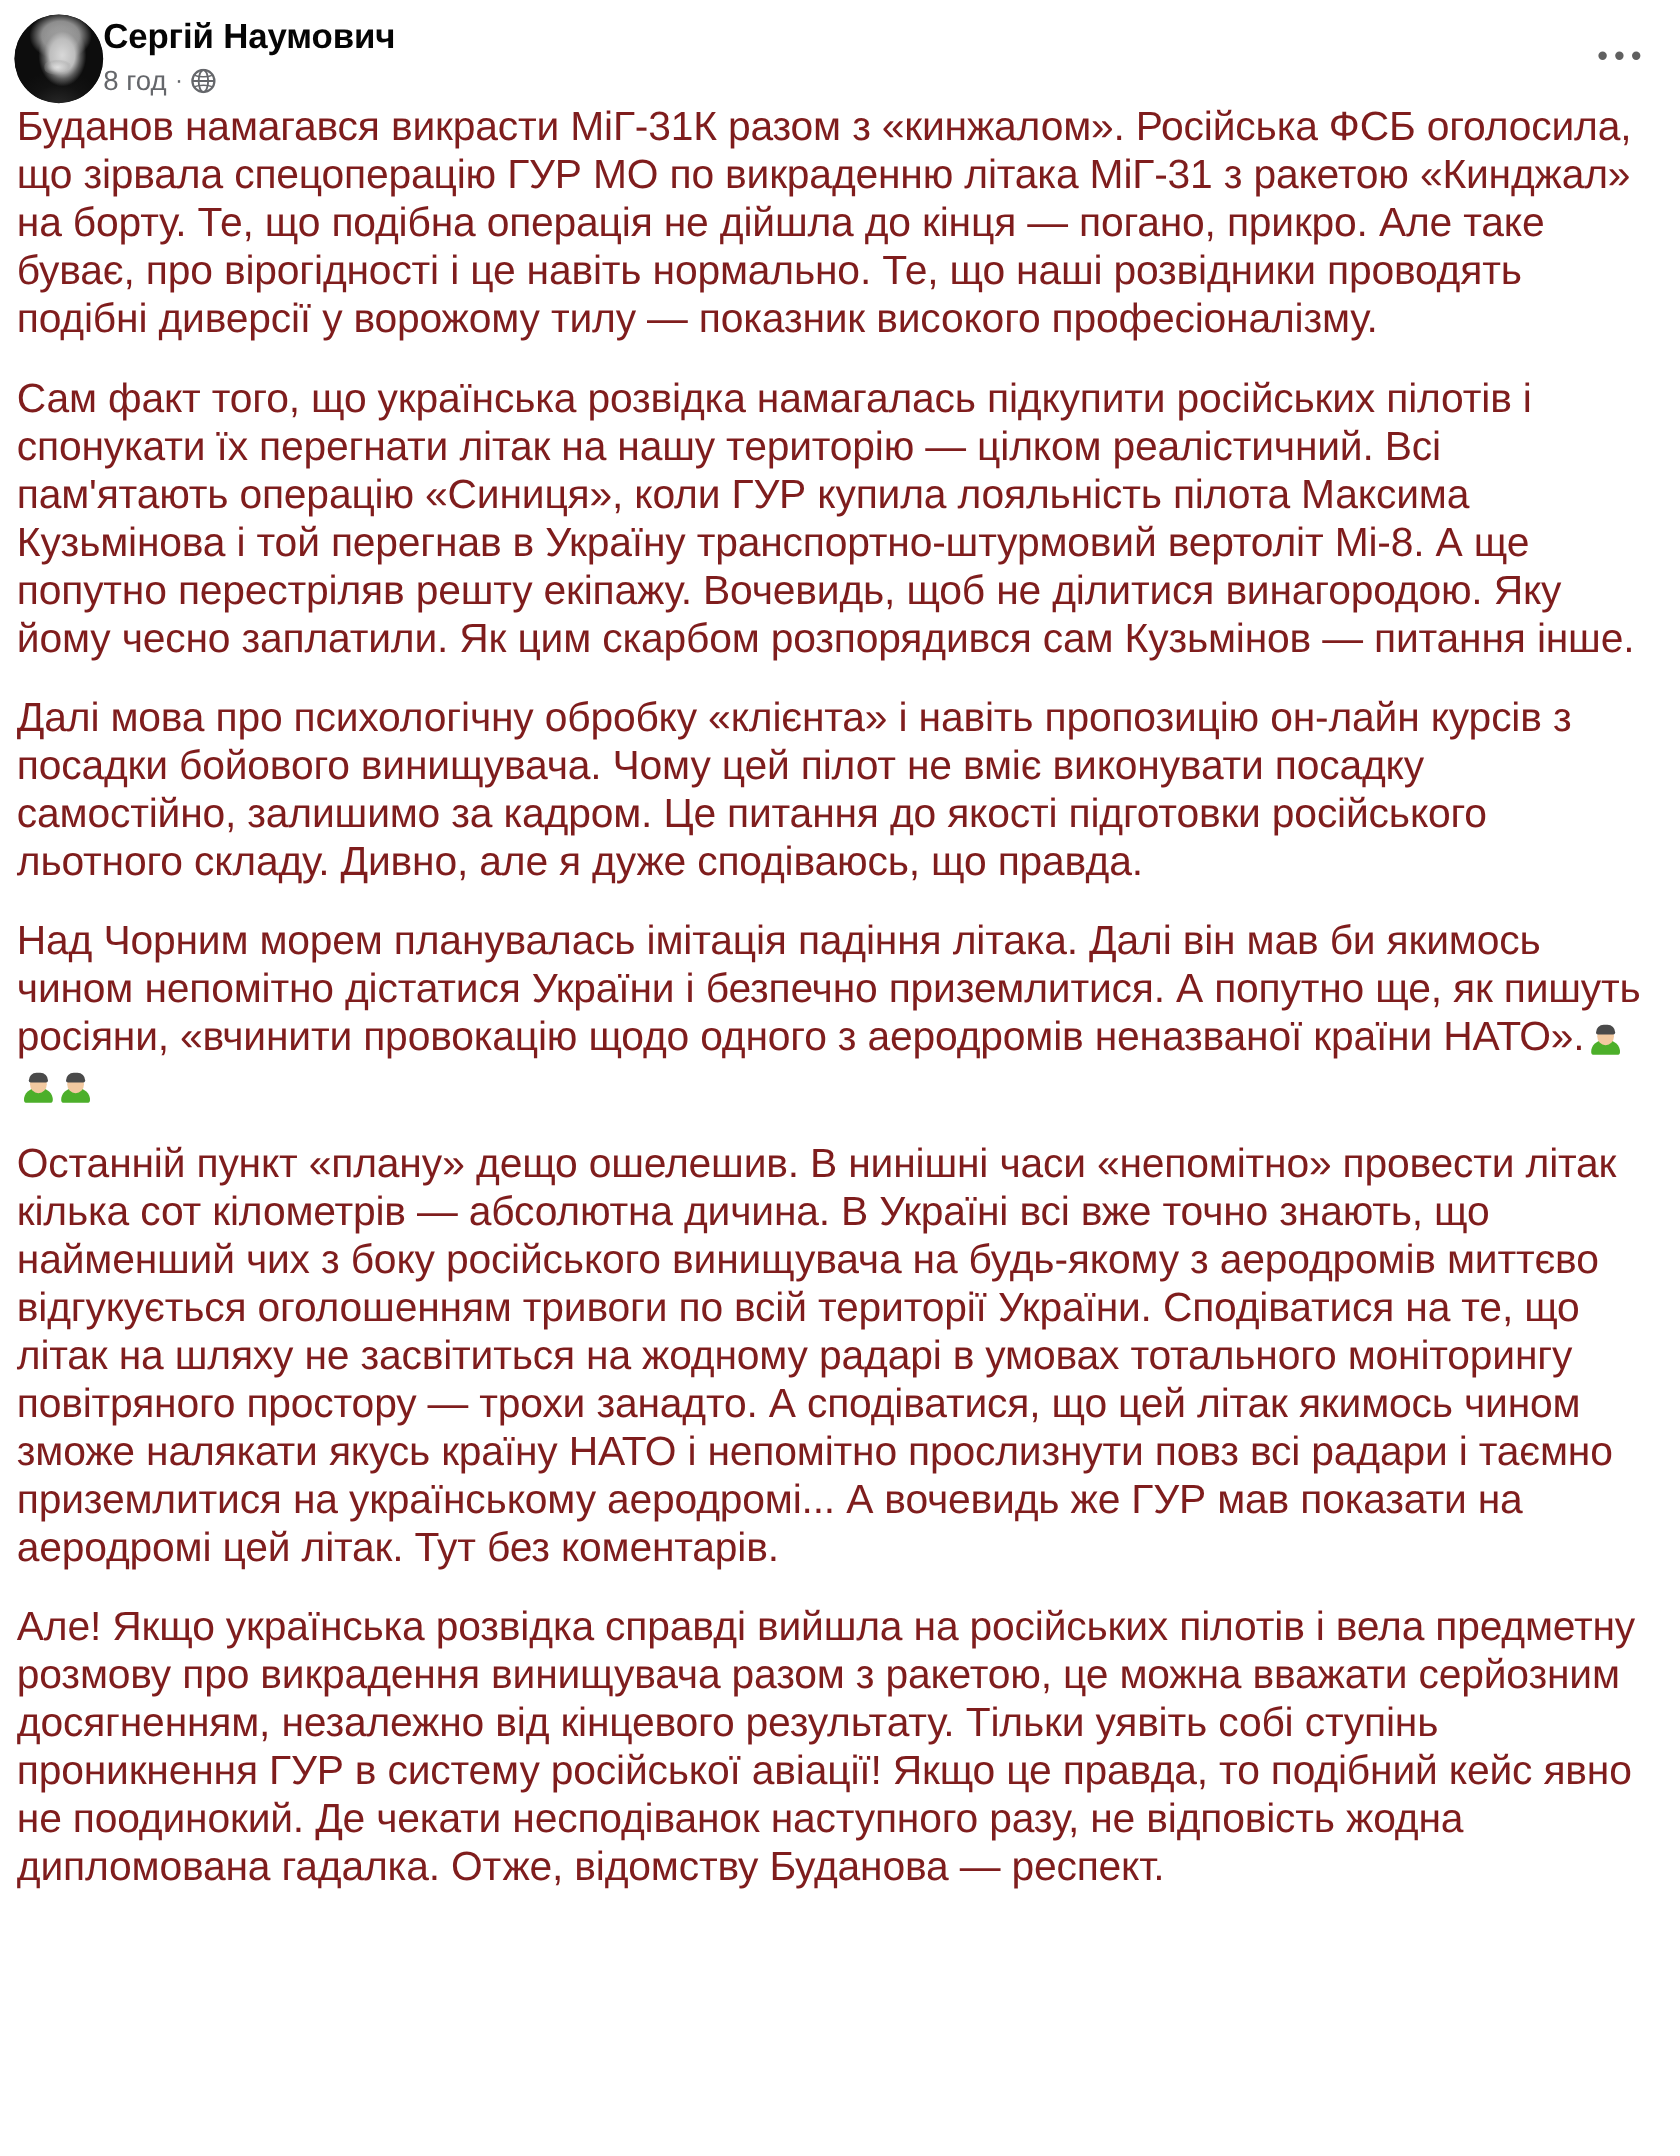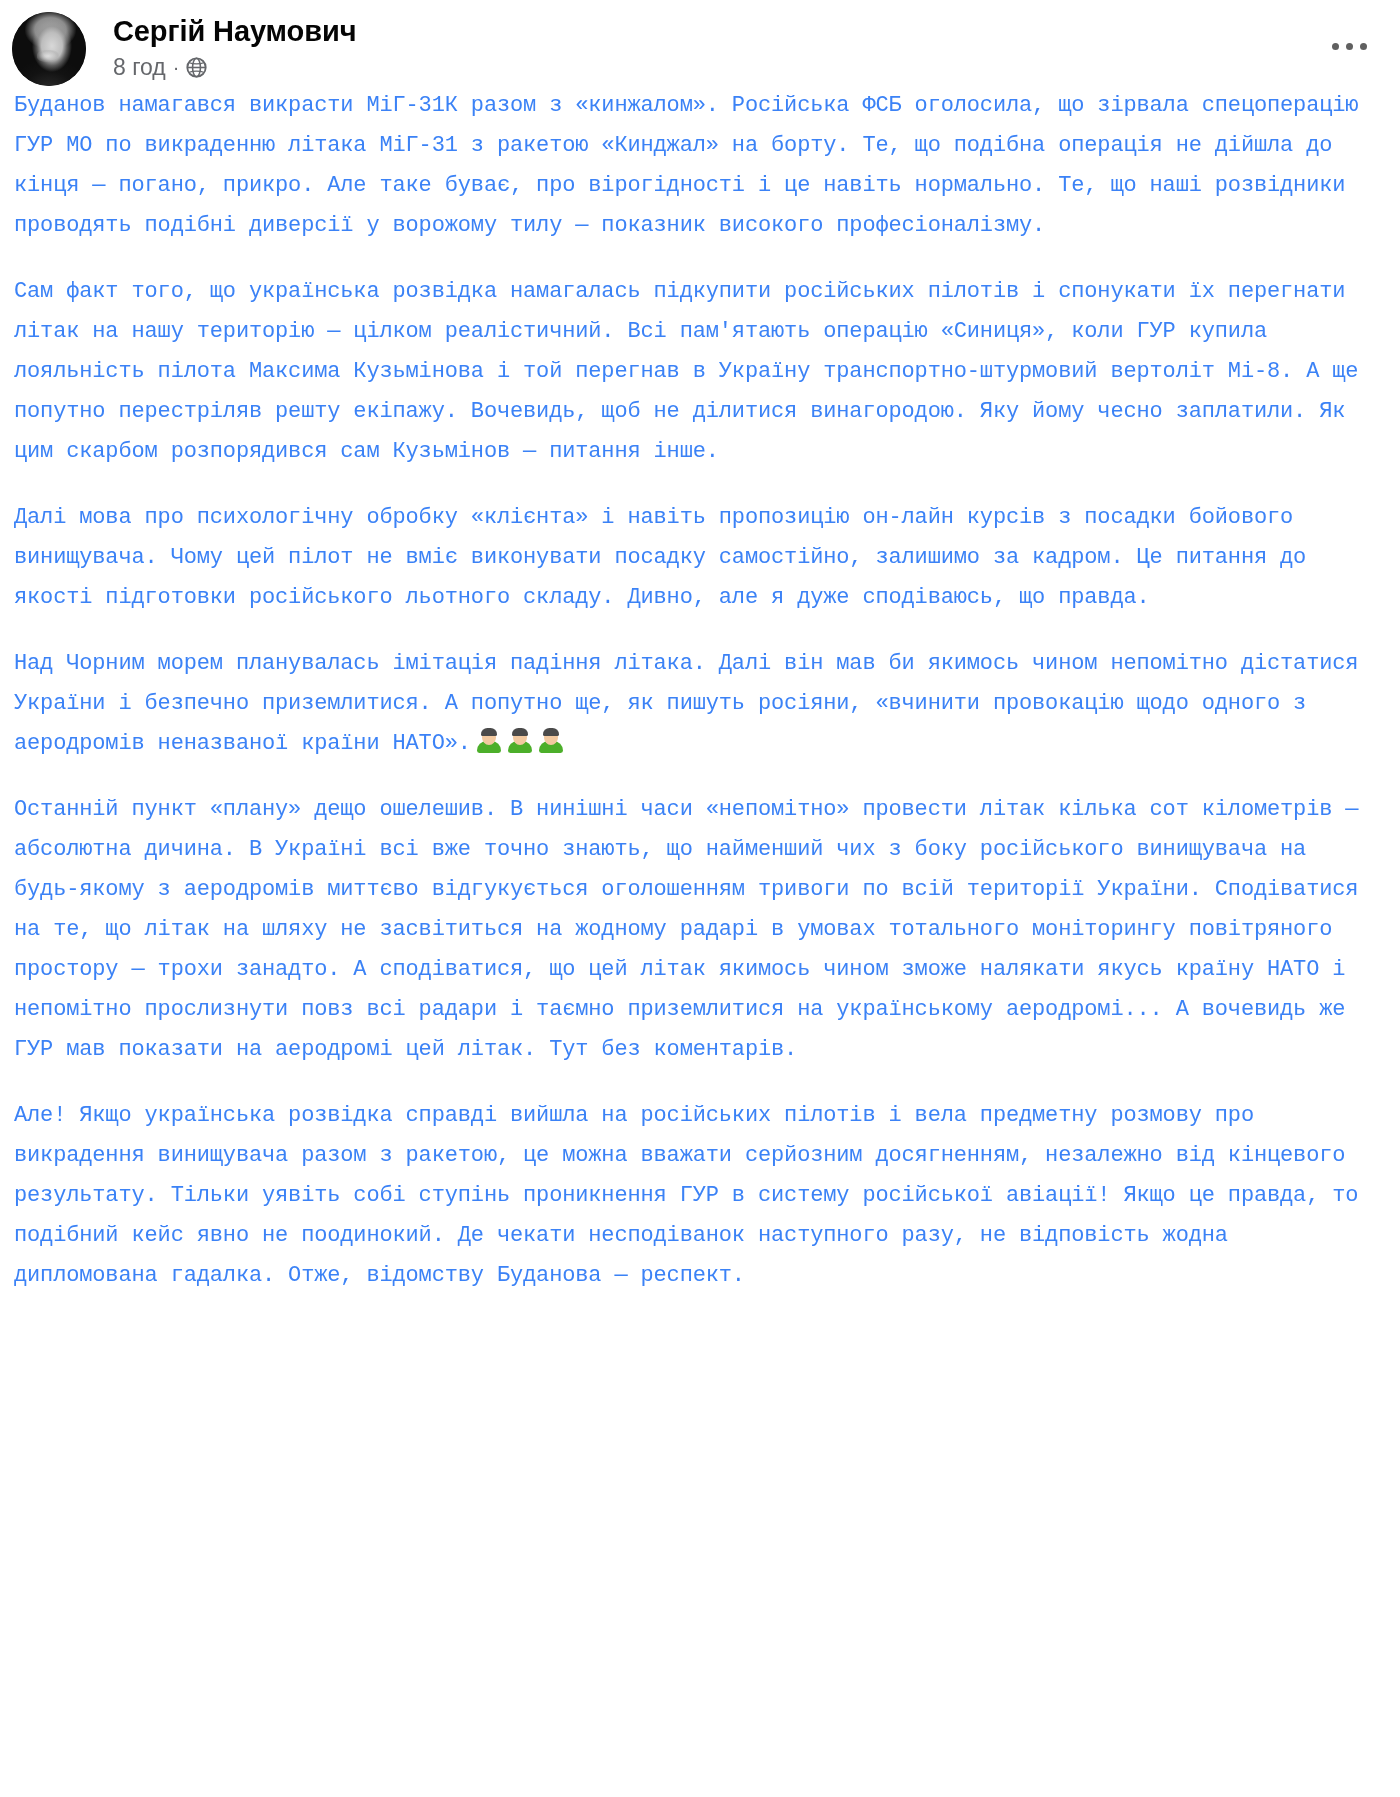--- a/index.html
+++ b/index.html
@@ -58,21 +58,21 @@
     position: absolute;
     left: 34%;
     top: 52%;
     width: 30%;
     height: 16%;
     border-radius: 40%;
     background: radial-gradient(ellipse at 50% 50%, rgba(230,228,225,0.85) 0%, rgba(170,168,166,0.35) 60%, rgba(0,0,0,0) 100%);
   }
 
   .header-text {
-    margin-left: 27px;
+    margin-left: 0;
     padding-top: 4px;
     display: flex;
     flex-direction: column;
     justify-content: flex-start;
   }
 
   .author-name {
     font-size: 29px;
     font-weight: bold;
     line-height: 34px;
@@ -119,25 +119,24 @@
     height: 7px;
     border-radius: 50%;
     background: #606060;
     margin: 0 3.5px;
     display: inline-block;
   }
 
   
   .post-body {
     padding: 0 22px 0 14px;
-    font-size: 22px;
+    font-size: 34px;
     line-height: 40px;
-    color: #3b82f6;
+    color: #7f1d1d;
     letter-spacing: -0.15px;
-    font-family: Liberation Mono, monospace;
   }
   .post-body p {
     margin: 0 0 26px 0;
   }
   .post-body p.tight {
     margin-bottom: 0;
   }
   .emoji-person {
     display: inline-block;
     width: 26px;

